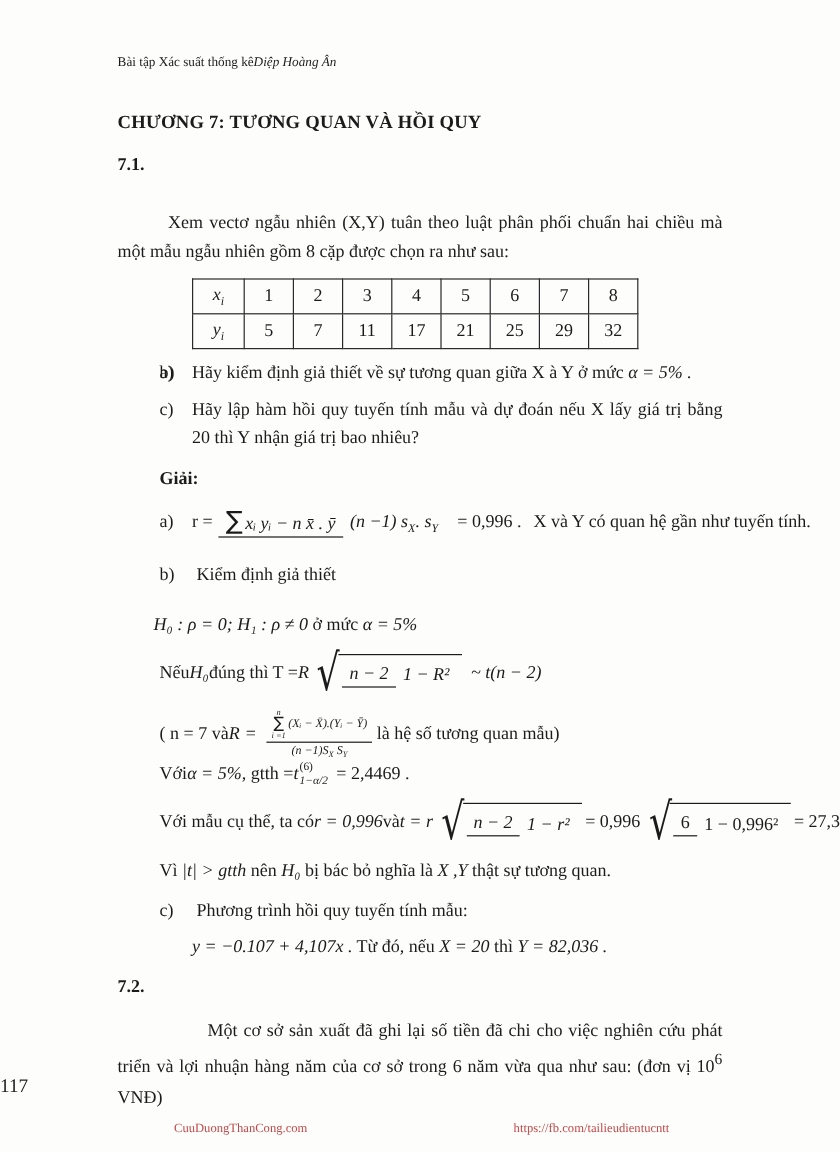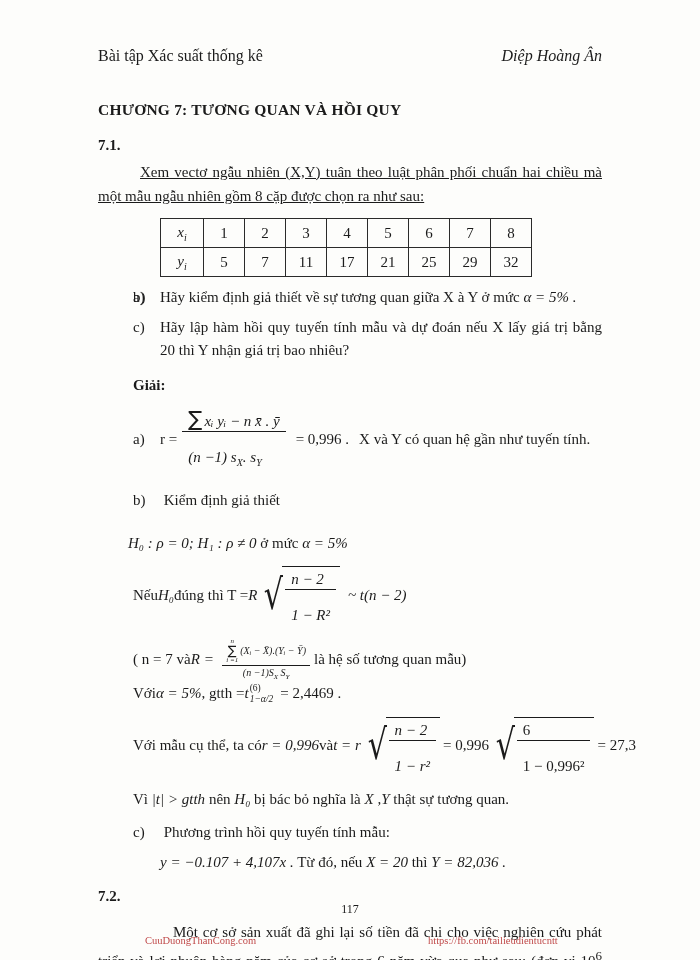--- a/index.html
+++ b/index.html
@@ -5,64 +5,64 @@
   * { margin:0; padding:0; box-sizing:border-box; }
   html,body { width:700px; }
   body { background:#ffffff; }
   .page {
     position:relative; width:700px; height:960px; overflow:hidden;
     background:#fdfdfb; color:#1b1b1b;
     font-family:"Liberation Serif","DejaVu Serif",serif;
     font-size:15px; line-height:1.5;
   }
   .content { padding:44px 98px 0 98px; }
-  .hdr { display:flex; justify-content:space-between; font-size:16px; }
+  .hdr { display:flex; justify-content:flex-start; font-size:11px; }
   .it { font-style:italic; }
   .title { font-size:15.5px; font-weight:bold; margin-top:30px; letter-spacing:.2px; }
   .secnum { font-weight:bold; margin-top:13px; font-size:15px; }
-  .intro { margin-top:3px; text-align:justify; text-indent:42px; line-height:1.6;text-decoration:underline; }
+  .intro { margin-top:25px; text-align:justify; text-indent:42px; line-height:1.6; }
   .intro2 { margin-top:11px; text-align:justify; text-indent:75px; line-height:1.75; }
 
   table { border-collapse:collapse; }
   .t1 { margin:10px 0 2px 62px; }
   .t1 td { border:1.5px solid #2a2a2a; text-align:center; height:29px; font-size:15px; }
   .t1 td.lab { width:43px; }
   .t1 td.v { width:41px; }
 
   .items { margin-top:9px; }
   .item { position:relative; padding-left:62px; margin-top:7px; text-align:justify; line-height:1.55; }
   .item .mk { position:absolute; left:35px; }
   .giai { font-weight:bold; margin:11px 0 0 35px; }
 
   .sol { margin-left:35px; margin-top:20px; }
   .sol .mk { display:inline-block; min-width:27px; }
   .fline { display:flex; align-items:center; flex-wrap:nowrap; white-space:nowrap; }
   .gap { margin:0 5px; }
 
-  .frac { display:inline-flex; flex-direction:column; vertical-align:middle; margin:0 5px; line-height:1.2;gap:15px; }
+  .frac { display:inline-flex; flex-direction:row; align-items:center; vertical-align:middle; margin:0 5px; line-height:1.2; }
   .frac .num { padding:0 6px 1px; border-bottom:1.4px solid #1b1b1b; }
   .frac .den { padding:1px 6px 0; }
   sub, sup { font-size:10px; }
   .sigma { font-size:21px; line-height:1; font-family:"DejaVu Sans",sans-serif; margin-right:2px; }
 
   .sqrt { display:inline-flex; align-items:stretch; margin:0 3px; }
   .sqrt .rad { font-size:42px; line-height:.78; font-weight:400; align-self:center; font-family:"DejaVu Sans",sans-serif; transform:scaleX(.72); margin-right:-5px; }
   .sqrt .bod { border-top:1.6px solid #1b1b1b; padding:3px 4px 0 3px; display:inline-flex; align-items:center; }
   .sqrt .frac .num { border-bottom:1.2px solid #1b1b1b; }
 
   .rsmall { font-size:10px; display:inline-flex; flex-direction:column; align-items:center; line-height:1.15; vertical-align:middle; margin:0 4px; }
   .rsmall .num { border-bottom:1px solid #1b1b1b; padding:0 4px 1px; display:inline-flex; align-items:center; }
   .rsmall .den { padding:1px 4px 0; }
   .bigsum { display:inline-flex; flex-direction:column; align-items:center; line-height:.95; margin-right:2px; }
   .bigsum .lim { font-size:7px; }
   .bigsum .sg { font-size:13px; font-family:"DejaVu Sans",sans-serif; }
 
   .tstack { display:inline-flex; flex-direction:column; font-size:9.5px; line-height:1.15; vertical-align:middle; margin:1px 2px 0 1px; }
 
-  .pageno { position:absolute; bottom:42px; left:0; width:100%; text-align:center; font-size:12px; }
+  .pageno { position:absolute; bottom:42px; left:0; width:100%; text-align:left; font-size:16px; }
   .flink { position:absolute; bottom:11px; font-size:10.5px; text-decoration:none; }
   .flink.l { left:145px; }
   .flink.r { left:428px; }
 </style>
 </head>
 <body>
 
 <div class="page">
   <div class="content">
 

